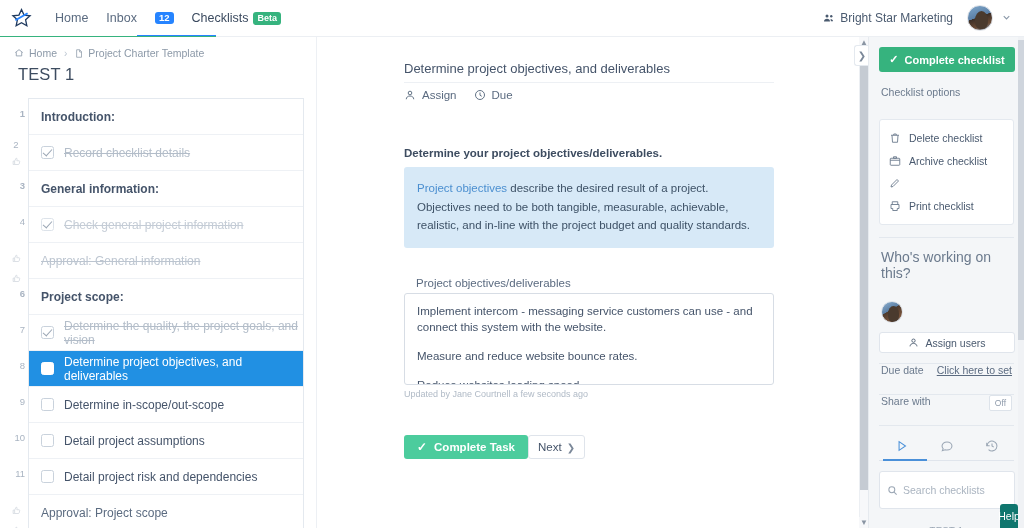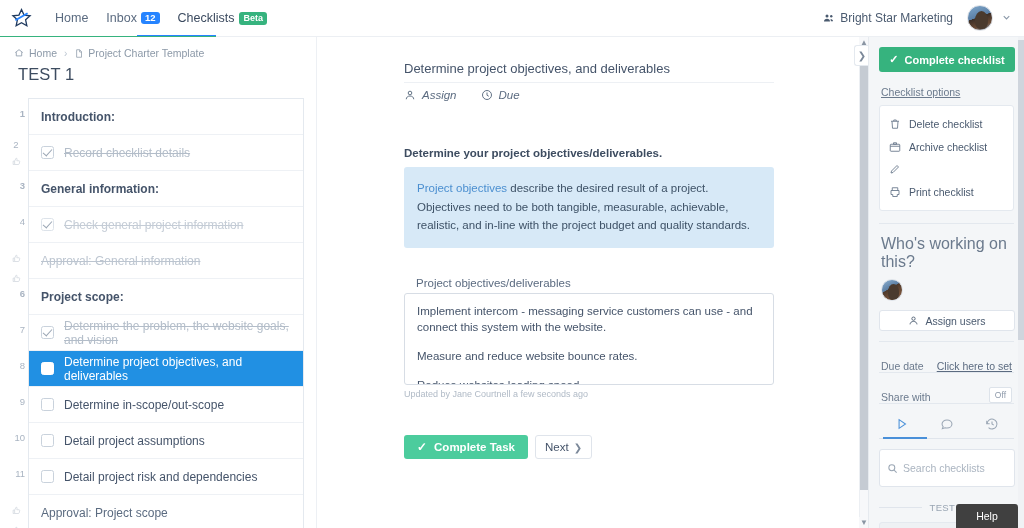--- a/index.html
+++ b/index.html
@@ -21,21 +21,21 @@
   }
   #topbar .logo { margin-left: 11px; margin-right: 14px; display: flex; align-items: center; }
   .nav-link {
     font-size: 12.5px; color: #5b6b80; padding: 0 9px;
     height: 37px; display: flex; align-items: center; cursor: pointer;
     white-space: nowrap;
   }
   .nav-link.active { color: #3b4a5f; }
   .badge-num {
     background: #2684ff; color: #fff; font-size: 9.5px; font-weight: bold;
-    border-radius: 3px; padding: 1.5px 4px; margin-left: 4px; line-height: 1;
+    border-radius: 3px; padding: 1.5px 4px; margin-left: 18px; line-height: 1;
   }
   .badge-beta {
     background: #36b37e; color: #fff; font-size: 9px; font-weight: bold;
     border-radius: 3px; padding: 2px 4px; margin-left: 5px; line-height: 1;
   }
   #nav-underline {
     position: absolute; left: 137px; top: 35px; width: 79px; height: 2.5px;
     background: #2684ff;
   }
   #topbar-right {
@@ -124,21 +124,21 @@
     position: absolute; left: 87px; top: 24px; width: 370px;
     font-size: 13px; color: #45546a;
   }
   #task-meta-rule {
     position: absolute; left: 87px; top: 45px; width: 370px; height: 1px; background: #edf0f4;
   }
   #task-meta {
     position: absolute; left: 87px; top: 52px; display: flex; align-items: center;
     font-size: 11.5px; color: #5b6b80;
   }
-  #task-meta .mi { display: flex; align-items: center; margin-right: 24px; cursor: pointer; font-style: italic; }
+  #task-meta .mi { display: flex; align-items: center; margin-right: 17px; cursor: pointer; }
   #task-meta .mi .ico { margin-right: 6px; display: flex; }
   #form-strong {
     position: absolute; left: 87px; top: 110px; width: 380px;
     font-size: 11.5px; font-weight: bold; color: #3d4c60;
   }
   #callout {
     position: absolute; left: 87px; top: 130px; width: 370px;
     background: #d7e9f7; border-radius: 3px;
     padding: 12px 13px 13px 13px;
     font-size: 11.5px; line-height: 1.62; color: #3d5166;
@@ -159,21 +159,21 @@
   }
   #btn-row { position: absolute; left: 87px; top: 398px; display: flex; align-items: center; }
   #complete-task {
     background: #4ccc9d; color: #fff; border: none; border-radius: 3px;
     font-size: 11.5px; font-weight: bold; height: 24px; padding: 0 13px;
     display: flex; align-items: center; cursor: pointer;
     font-family: "Liberation Sans", sans-serif;
   }
   #complete-task .ck { margin-right: 7px; font-size: 12px; }
   #next-btn {
-    margin-left: 7px; background: #fff; border: 1px solid #dfe4eb; border-radius: 3px;
+    background: #fff; border: 1px solid #dfe4eb; border-radius: 3px;
     font-size: 11.5px; color: #45546a; height: 24px; padding: 0 9px;
     display: flex; align-items: center; cursor: pointer;
     font-family: "Liberation Sans", sans-serif;
   }
   #next-btn .ch { margin-left: 5px; font-size: 10px; color: #7b8899; }
 
   
   #main-scroll-track {
     position: absolute; left: 542px; top: 0px; width: 10px; height: 491px;
     background: #f7f8fa; border-left: 1px solid #eceff3;
@@ -201,50 +201,50 @@
     background: #f4f6f8; border-left: 1px solid #e6eaef;
     padding: 10px 10px 0 10px; overflow: hidden;
   }
   #complete-checklist {
     width: 136px; height: 25px; background: #36b37e; color: #fff;
     border: none; border-radius: 3px; font-size: 11px; font-weight: bold;
     display: flex; align-items: center; justify-content: center; cursor: pointer;
     font-family: "Liberation Sans", sans-serif;
   }
   #complete-checklist .ck { margin-right: 6px; }
-  .sec-label { font-size: 10.5px; color: #6b7a8d; margin: 14px 0 7px 2px; text-decoration: underline; }
+  .sec-label { font-size: 10.5px; color: #6b7a8d; margin: 14px 0 21px 2px; }
   #options-card {
     background: #fff; border: 1px solid #e4e9ef; border-radius: 3px;
     padding: 7px 0 7px 0;
   }
   .opt {
     display: flex; align-items: center; height: 22.5px; padding-left: 9px;
     font-size: 10.5px; color: #4a5a6f; cursor: pointer;
   }
   .opt .ico { width: 14px; display: flex; align-items: center; margin-right: 6px; color: #6b7a8d; }
   .hr { height: 1px; background: #e3e8ee; margin: 12px 0 0 0; }
-  #who-label { font-size: 16px; color: #6b7a8d; margin: 11px 0 8px 2px; }
+  #who-label { font-size: 14px; color: #6b7a8d; margin: 11px 0 20px 2px; }
   #who-avatar {
     width: 22px; height: 22px; border-radius: 50%; margin-left: 2px;
     background: linear-gradient(150deg,#8fb3d4 0%, #5c7fa4 40%, #4e3a2c 42%, #7a543b 78%, #9ab8d6 100%);
     border: 1px solid #dfe4ea; position: relative; overflow: hidden;
   }
   #who-avatar::after {
     content:""; position:absolute; left:6px; top:4px; width:11px; height:16px;
     border-radius:50% 50% 40% 40%; background:#4a3a2e;
   }
   #assign-users {
     margin-top: 9px; width: 136px; height: 21px; background: #fff;
     border: 1px solid #e0e5ec; border-radius: 3px;
     display: flex; align-items: center; justify-content: center;
     font-size: 10.5px; color: #4a5a6f; cursor: pointer;
   }
   #assign-users .ico { margin-right: 6px; display: flex; }
   .kv-row {
-    display: flex; align-items: flex-end; justify-content: space-between;
+    display: flex; align-items: flex-start; justify-content: space-between;
     font-size: 10.5px; color: #6b7a8d; height: 30px; padding: 0 2px;
   }
   .kv-row a { color: #5b6b80; text-decoration: underline; cursor: pointer; }
   .toggle-off {
     background: #fff; border: 1px solid #dde3ea; border-radius: 2px;
     font-size: 8.5px; color: #8f9bab; padding: 2px 5px; cursor: pointer;
   }
   #tabs {
     display: flex; align-items: center; justify-content: space-around;
     height: 28px; margin-top: 6px; position: relative;
@@ -266,22 +266,22 @@
   #divider-title {
     display: flex; align-items: center; margin-top: 15px; color: #9aa6b4; font-size: 9.5px;
   }
   #divider-title .ln { flex: 1; height: 1px; background: #e0e5ec; }
   #divider-title .tx { padding: 0 8px; letter-spacing: .3px; }
   #mini-card {
     margin-top: 9px; width: 136px; height: 40px; background: #eef1f4;
     border: 1px solid #e4e9ef; border-radius: 3px;
   }
   #help-btn {
-    position: absolute; right: 6px; bottom: 0px; width: 62px; height: 24px;
-    background: #404040; color: #fff; font-size: 10.5px;
+    position: absolute; right: 6px; bottom: 0px; width: 18px; height: 24px;
+    background: #0f766e; color: #fff; font-size: 10.5px;
     display: flex; align-items: center; justify-content: center;
     border-radius: 3px 3px 0 0; cursor: pointer;
   }
   
   #right-scroll {
     position: absolute; left: 1018px; top: 37px; width: 6px; height: 491px;
     background: #f0f2f5;
   }
   #right-thumb {
     position: absolute; left: 1018px; top: 40px; width: 6px; height: 300px;
@@ -406,21 +406,21 @@
     </div>
 
     <div class="task-row heading">
       <span class="rownum">6</span>
       <span class="label" style="font-weight:bold">Project scope:</span>
     </div>
 
     <div class="task-row done">
       <span class="rownum">7</span>
       <span class="cb checked"></span>
-      <span class="label">Determine the problem, the website goals, and vision</span>
+      <span class="label">Determine the quality, the project goals, and vision</span>
     </div>
 
     <div class="task-row selected">
       <span class="rownum">8</span>
       <span class="cb white"></span>
       <span class="label">Determine project objectives, and deliverables</span>
     </div>
 
     <div class="task-row">
       <span class="rownum">9</span>

